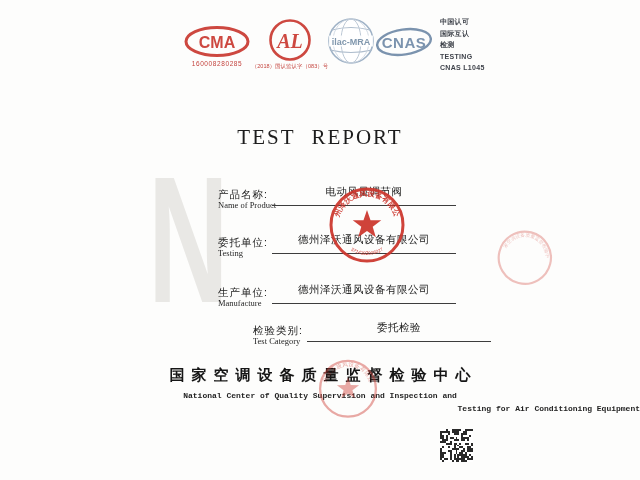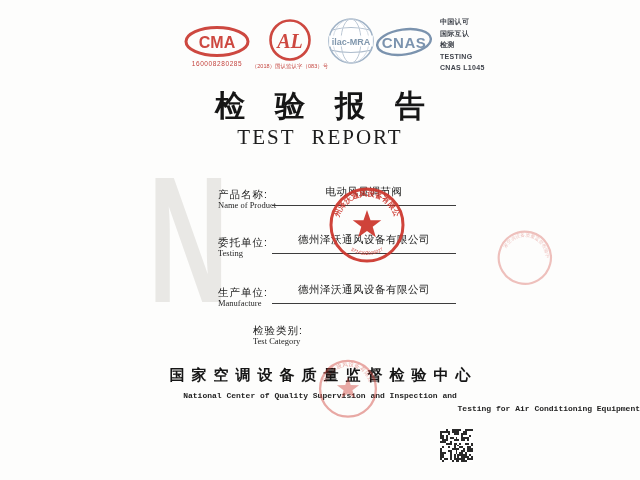--- a/index.html
+++ b/index.html
@@ -99,41 +99,41 @@
   </svg>
 
   <div class="accr">
     <div>中国认可</div>
     <div>国际互认</div>
     <div>检测</div>
     <div>TESTING</div>
     <div>CNAS L1045</div>
   </div>
 
-  <div class="title-cn">检验报告</div>
   <div class="title-en">TEST REPORT</div>
 
   <div class="row row1">
     <div class="lcn">产品名称:</div>
     <div class="len">Name of Product</div>
     <div class="val">电动风量调节阀</div>
   </div>
   <div class="row row2">
     <div class="lcn">委托单位:</div>
     <div class="len">Testing</div>
     <div class="val">德州泽沃通风设备有限公司</div>
   </div>
   <div class="row row3">
     <div class="lcn">生产单位:</div>
     <div class="len">Manufacture</div>
     <div class="val">德州泽沃通风设备有限公司</div>
   </div>
   <div class="row row4">
     <div class="lcn">检验类别:</div>
     <div class="len">Test Category</div>
+    <div class="val">委托检验</div>
   </div>
 
   <div class="org-cn">国家空调设备质量监督检验中心</div>
   <div class="org-en org-en1">National Center of Quality Supervision and Inspection and</div>
   <div class="org-en org-en2">Testing for Air Conditioning Equipment</div>
 
   <div class="qr">
       <div style="background: rgb(255, 255, 255);"></div>
       <div style="background: rgb(255, 255, 255);"></div>
       <div style="background: rgb(255, 255, 255);"></div>

